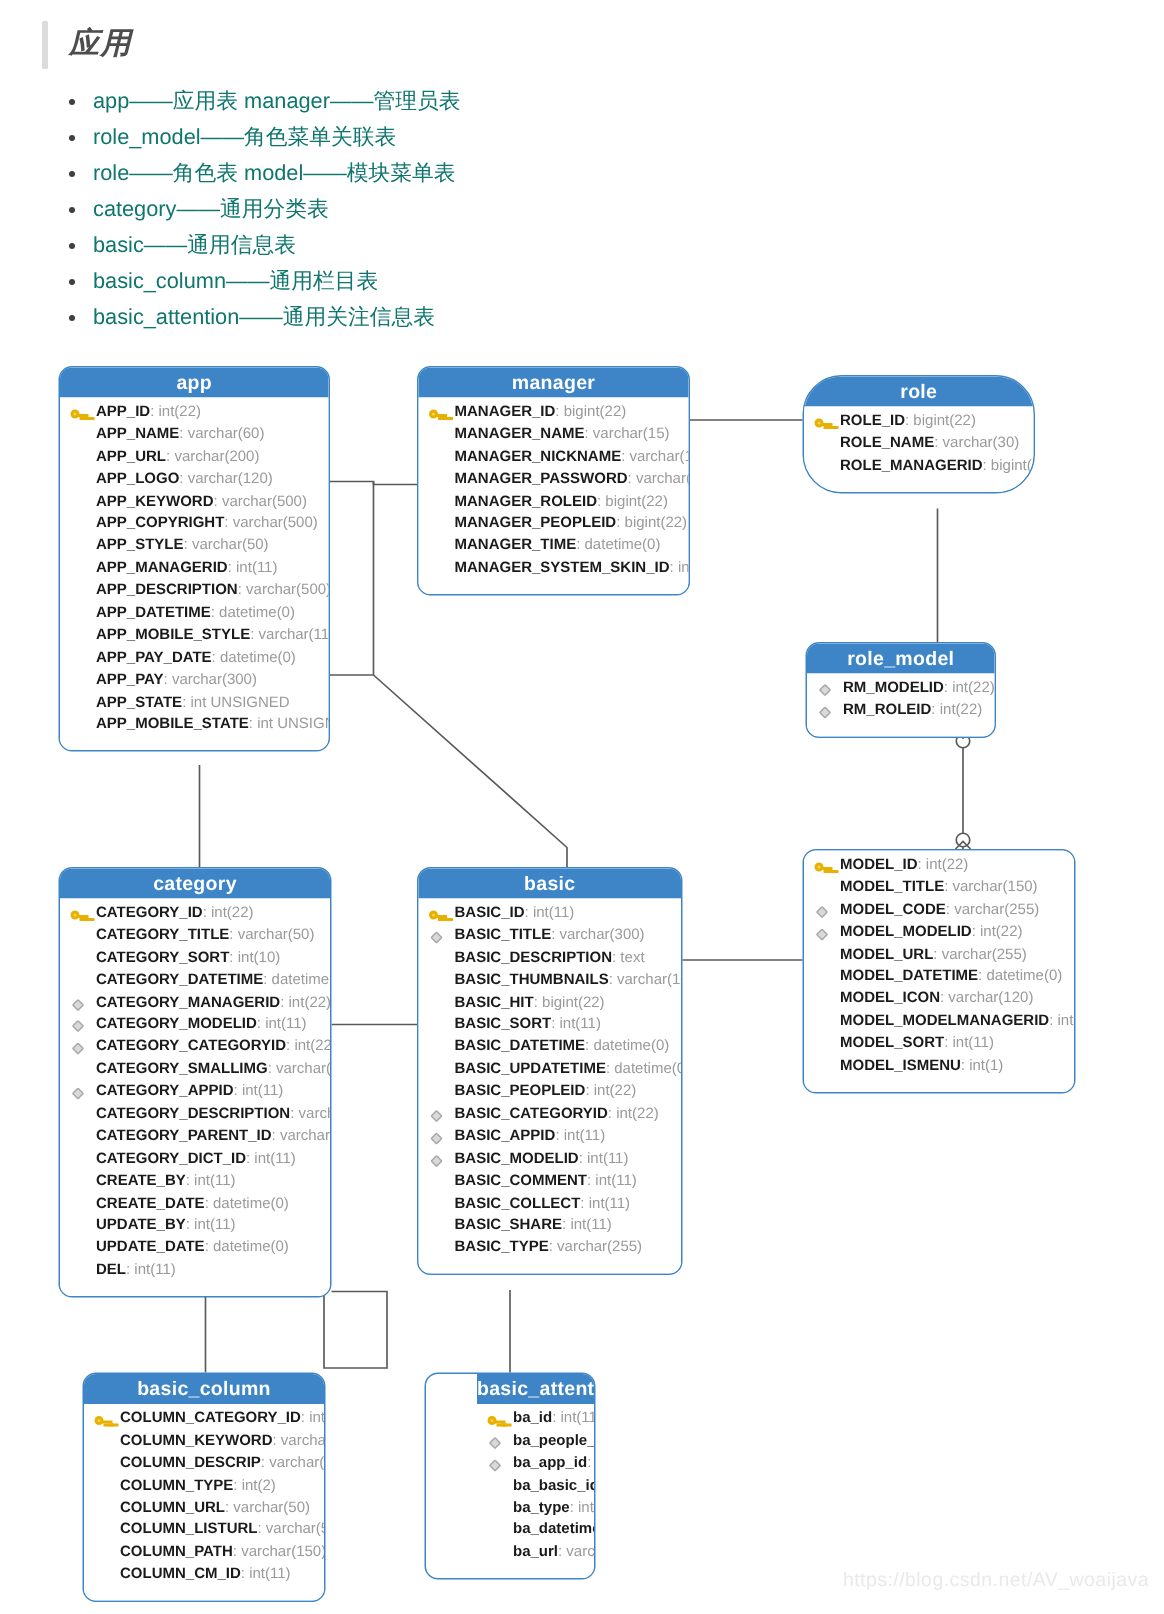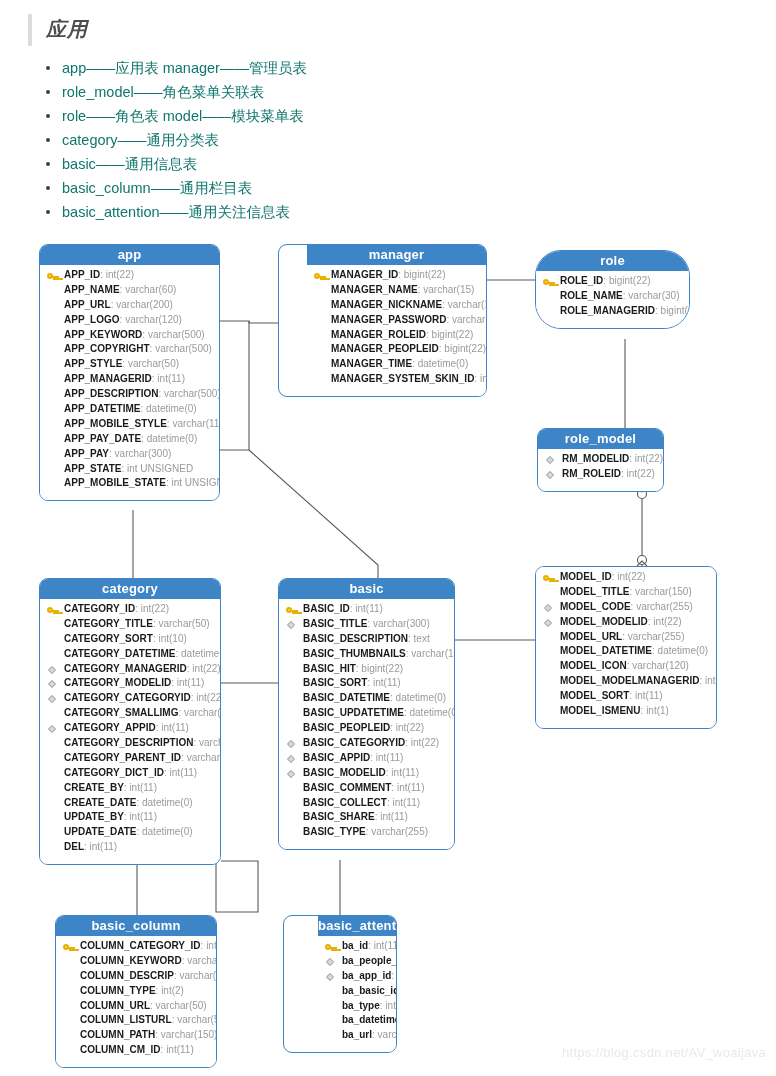--- a/index.html
+++ b/index.html
@@ -121,21 +121,21 @@
       <div class="col"><span>APP_DESCRIPTION</span><span class="ty">: <span>varchar(500)</span></span></div>
       <div class="col"><span>APP_DATETIME</span><span class="ty">: <span>datetime(0)</span></span></div>
       <div class="col"><span>APP_MOBILE_STYLE</span><span class="ty">: <span>varchar(11)</span></span></div>
       <div class="col"><span>APP_PAY_DATE</span><span class="ty">: <span>datetime(0)</span></span></div>
       <div class="col"><span>APP_PAY</span><span class="ty">: <span>varchar(300)</span></span></div>
       <div class="col"><span>APP_STATE</span><span class="ty">: <span>int UNSIGNED</span></span></div>
       <div class="col"><span>APP_MOBILE_STATE</span><span class="ty">: <span>int UNSIGNED</span></span></div>
     </div>
   </div>
 
-  <div class="entity" style="left:278px;top:244px;width:209px;padding-left:28px;">
+  <div class="entity" style="left:278px;top:244px;width:182px;">
     <div class="ehead">manager</div>
     <div class="ebody">
       <div class="col"><span class="mk key"></span><span>MANAGER_ID</span><span class="ty">: <span>bigint(22)</span></span></div>
       <div class="col"><span>MANAGER_NAME</span><span class="ty">: <span>varchar(15)</span></span></div>
       <div class="col"><span>MANAGER_NICKNAME</span><span class="ty">: <span>varchar(15)</span></span></div>
       <div class="col"><span>MANAGER_PASSWORD</span><span class="ty">: <span>varchar(4...</span></span></div>
       <div class="col"><span>MANAGER_ROLEID</span><span class="ty">: <span>bigint(22)</span></span></div>
       <div class="col"><span>MANAGER_PEOPLEID</span><span class="ty">: <span>bigint(22)</span></span></div>
       <div class="col"><span>MANAGER_TIME</span><span class="ty">: <span>datetime(0)</span></span></div>
       <div class="col"><span>MANAGER_SYSTEM_SKIN_ID</span><span class="ty">: <span>int(0)</span></span></div>

